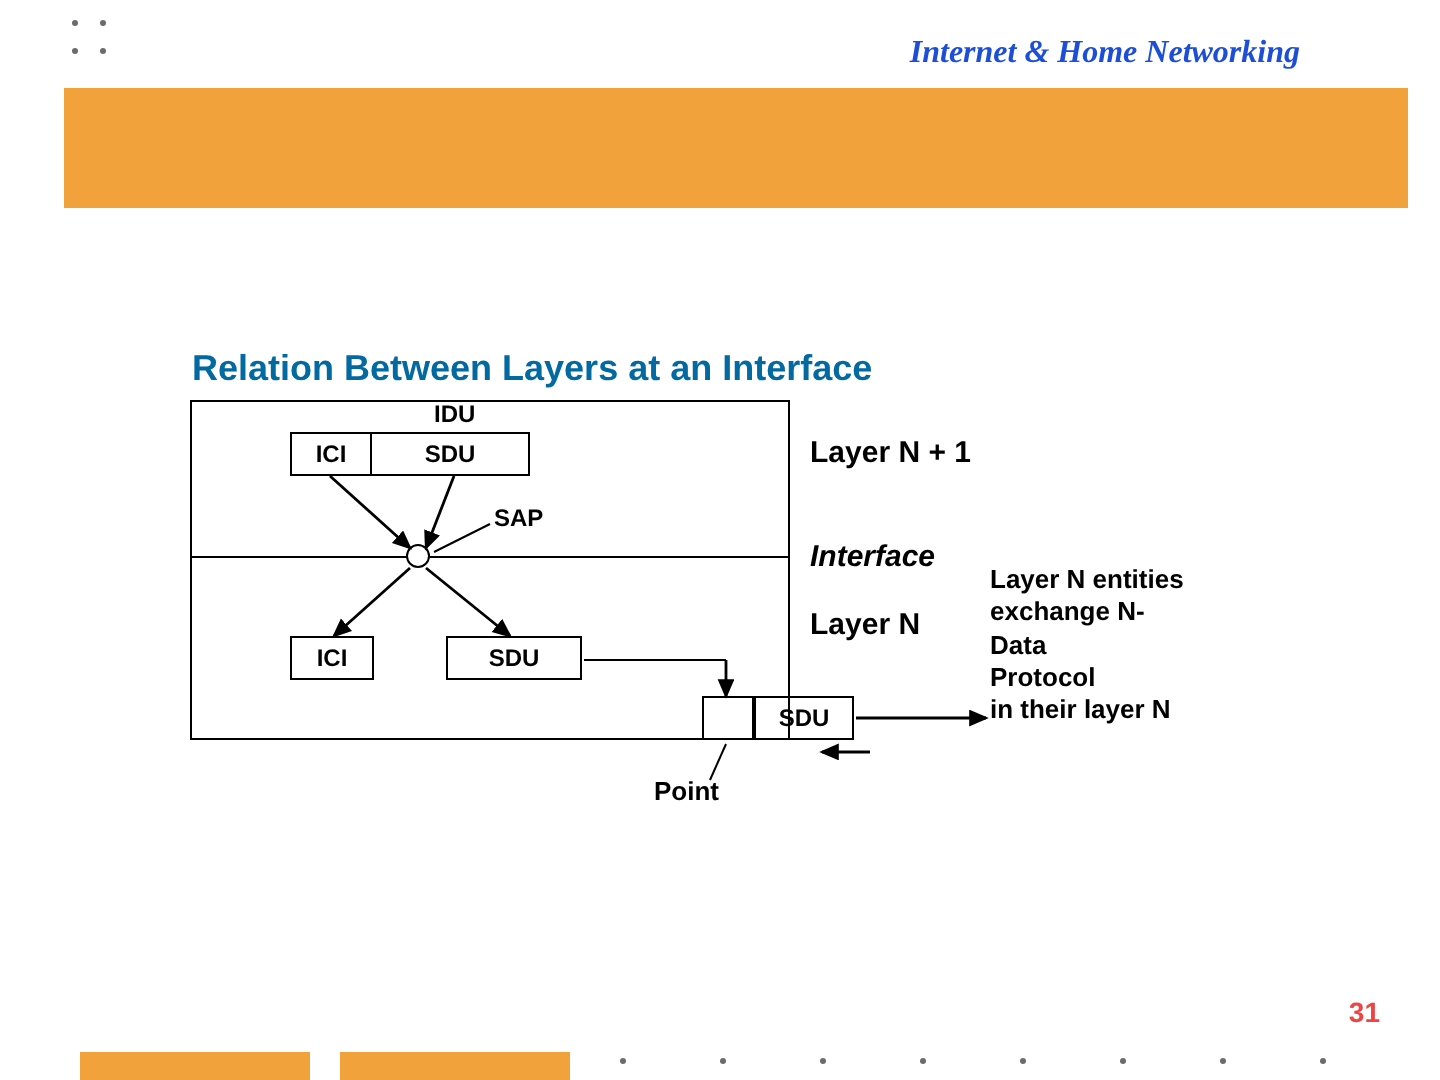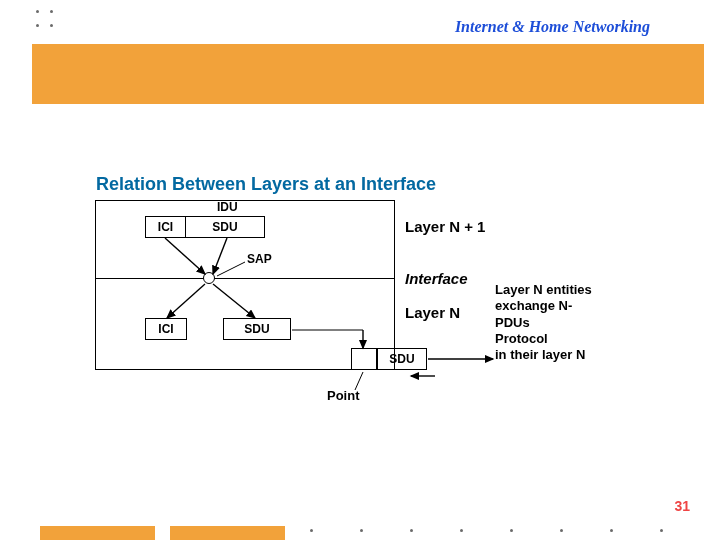--- a/index.html
+++ b/index.html
@@ -289,21 +289,21 @@
     <line x1="340" y1="176" x2="316" y2="176" stroke="#000" stroke-width="1.4" marker-end="url(#ah)"></line>
 
     <line x1="260" y1="190" x2="268" y2="172" stroke="#000" stroke-width="1"></line>
   </svg>
 
   <div class="header-text">Point</div>
 
   <div class="side-note">
     <div>Layer N entities</div>
     <div>exchange N-</div>
-    <div>PDUs</div>
+    <div>Data</div>
     <div>Protocol</div>
     <div>in their layer N</div>
   </div>
 
 </div>
 
 <div class="page-no">31</div>
 
 <div class="footer">
   <div class="block" style="left:40px;width:115px"></div>

